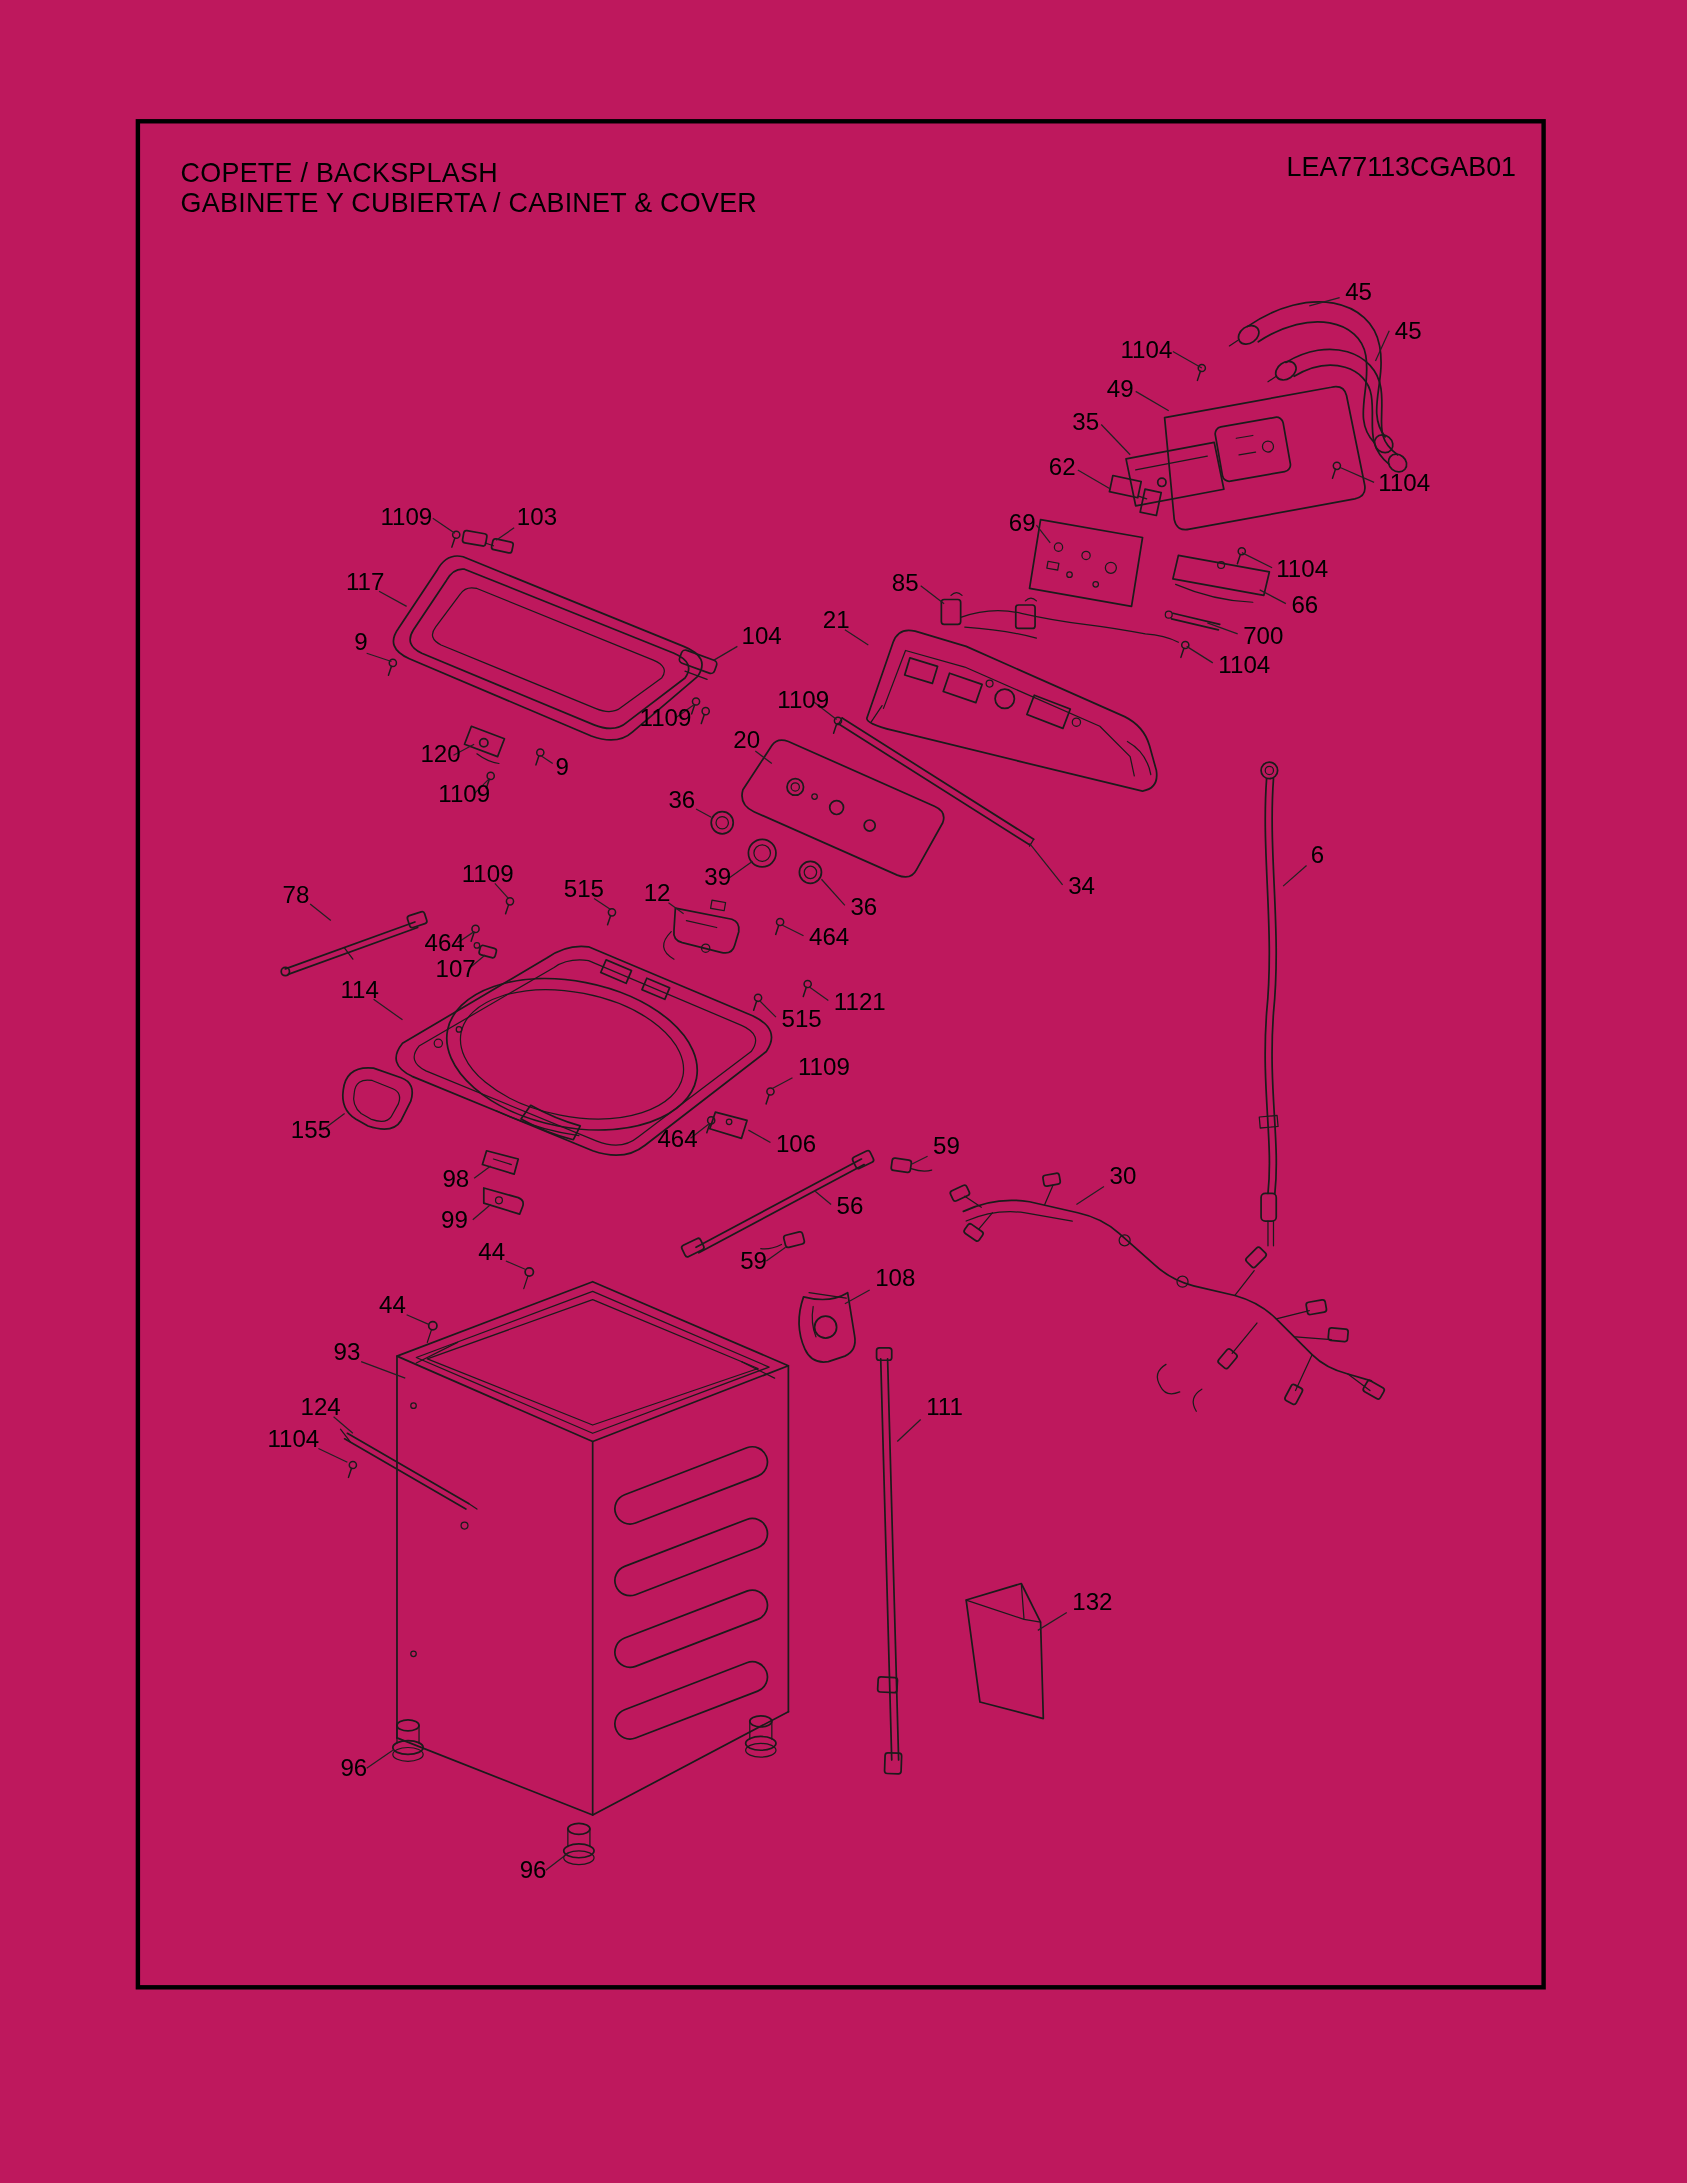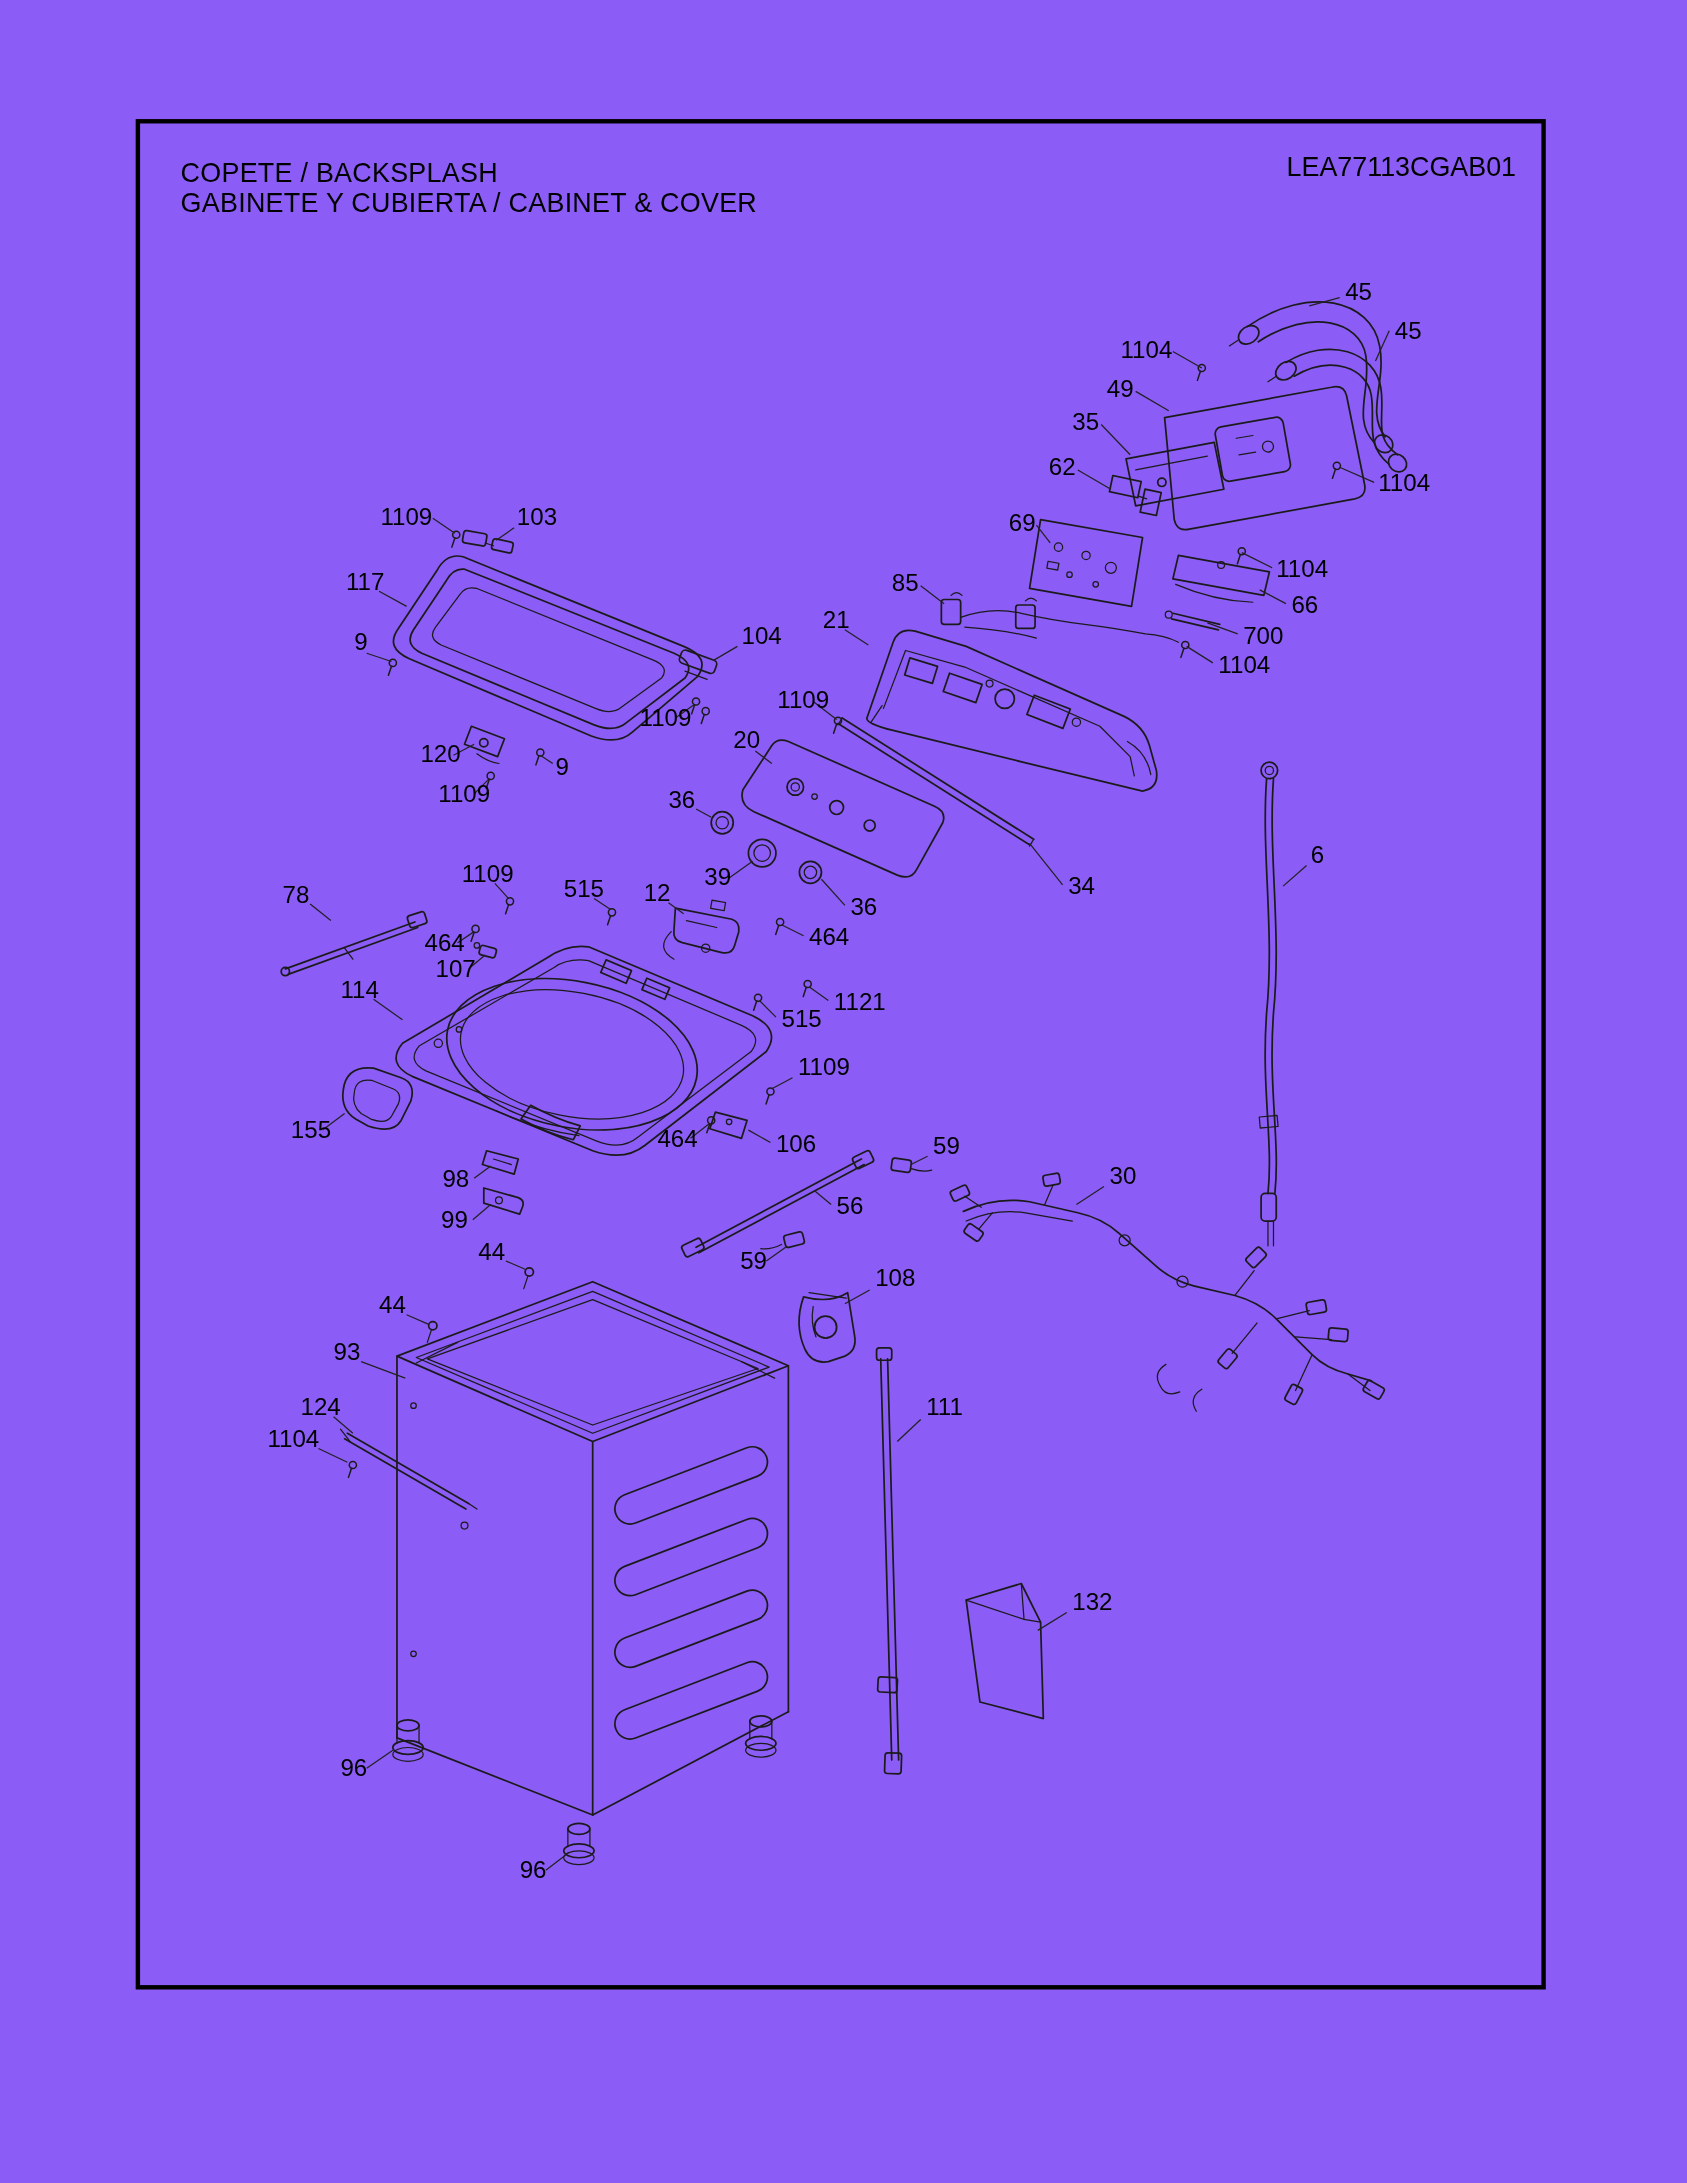--- a/index.html
+++ b/index.html
@@ -1,16 +1,16 @@
 <!DOCTYPE html>
 <html style="font-size:10.6px"><head>
 <meta charset="utf-8">
 <style>
   html,body{margin:0;padding:0;background:#ffffff;}
-  .page{position:relative;width:1687px;height:2183px;background:#8b5cf6;overflow:hidden;}
+  .page{position:relative;width:1687px;height:2183px;background:#be185d;overflow:hidden;}
   svg{display:block;}
   text{font-family:"Liberation Sans","DejaVu Sans",sans-serif;}
   .ttl{font-size:19.5px;fill:#000000;letter-spacing:0.2px;}
   .doc{font-size:19.5px;fill:#000000;}
   .callout{font-size:17.5px;fill:#000000;}
   .leader{stroke:#222222;stroke-width:0.9;fill:none;}
   .frame{fill:none;stroke:#000000;stroke-width:3.2;}
   .d *{fill:none;stroke:#1b1b1b;stroke-width:1.25;stroke-linecap:round;stroke-linejoin:round;}
   .d .thin{stroke-width:0.9;}
 </style>

